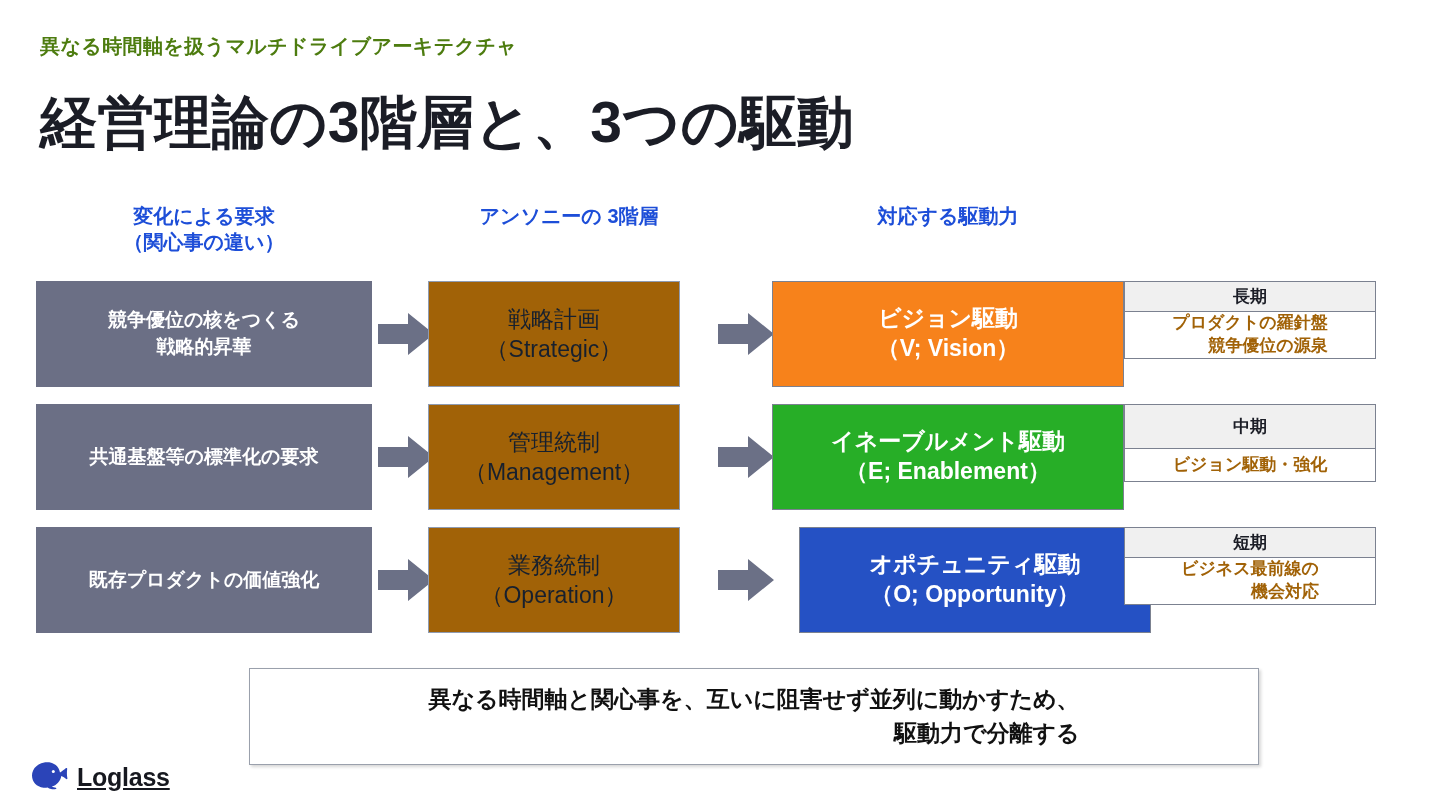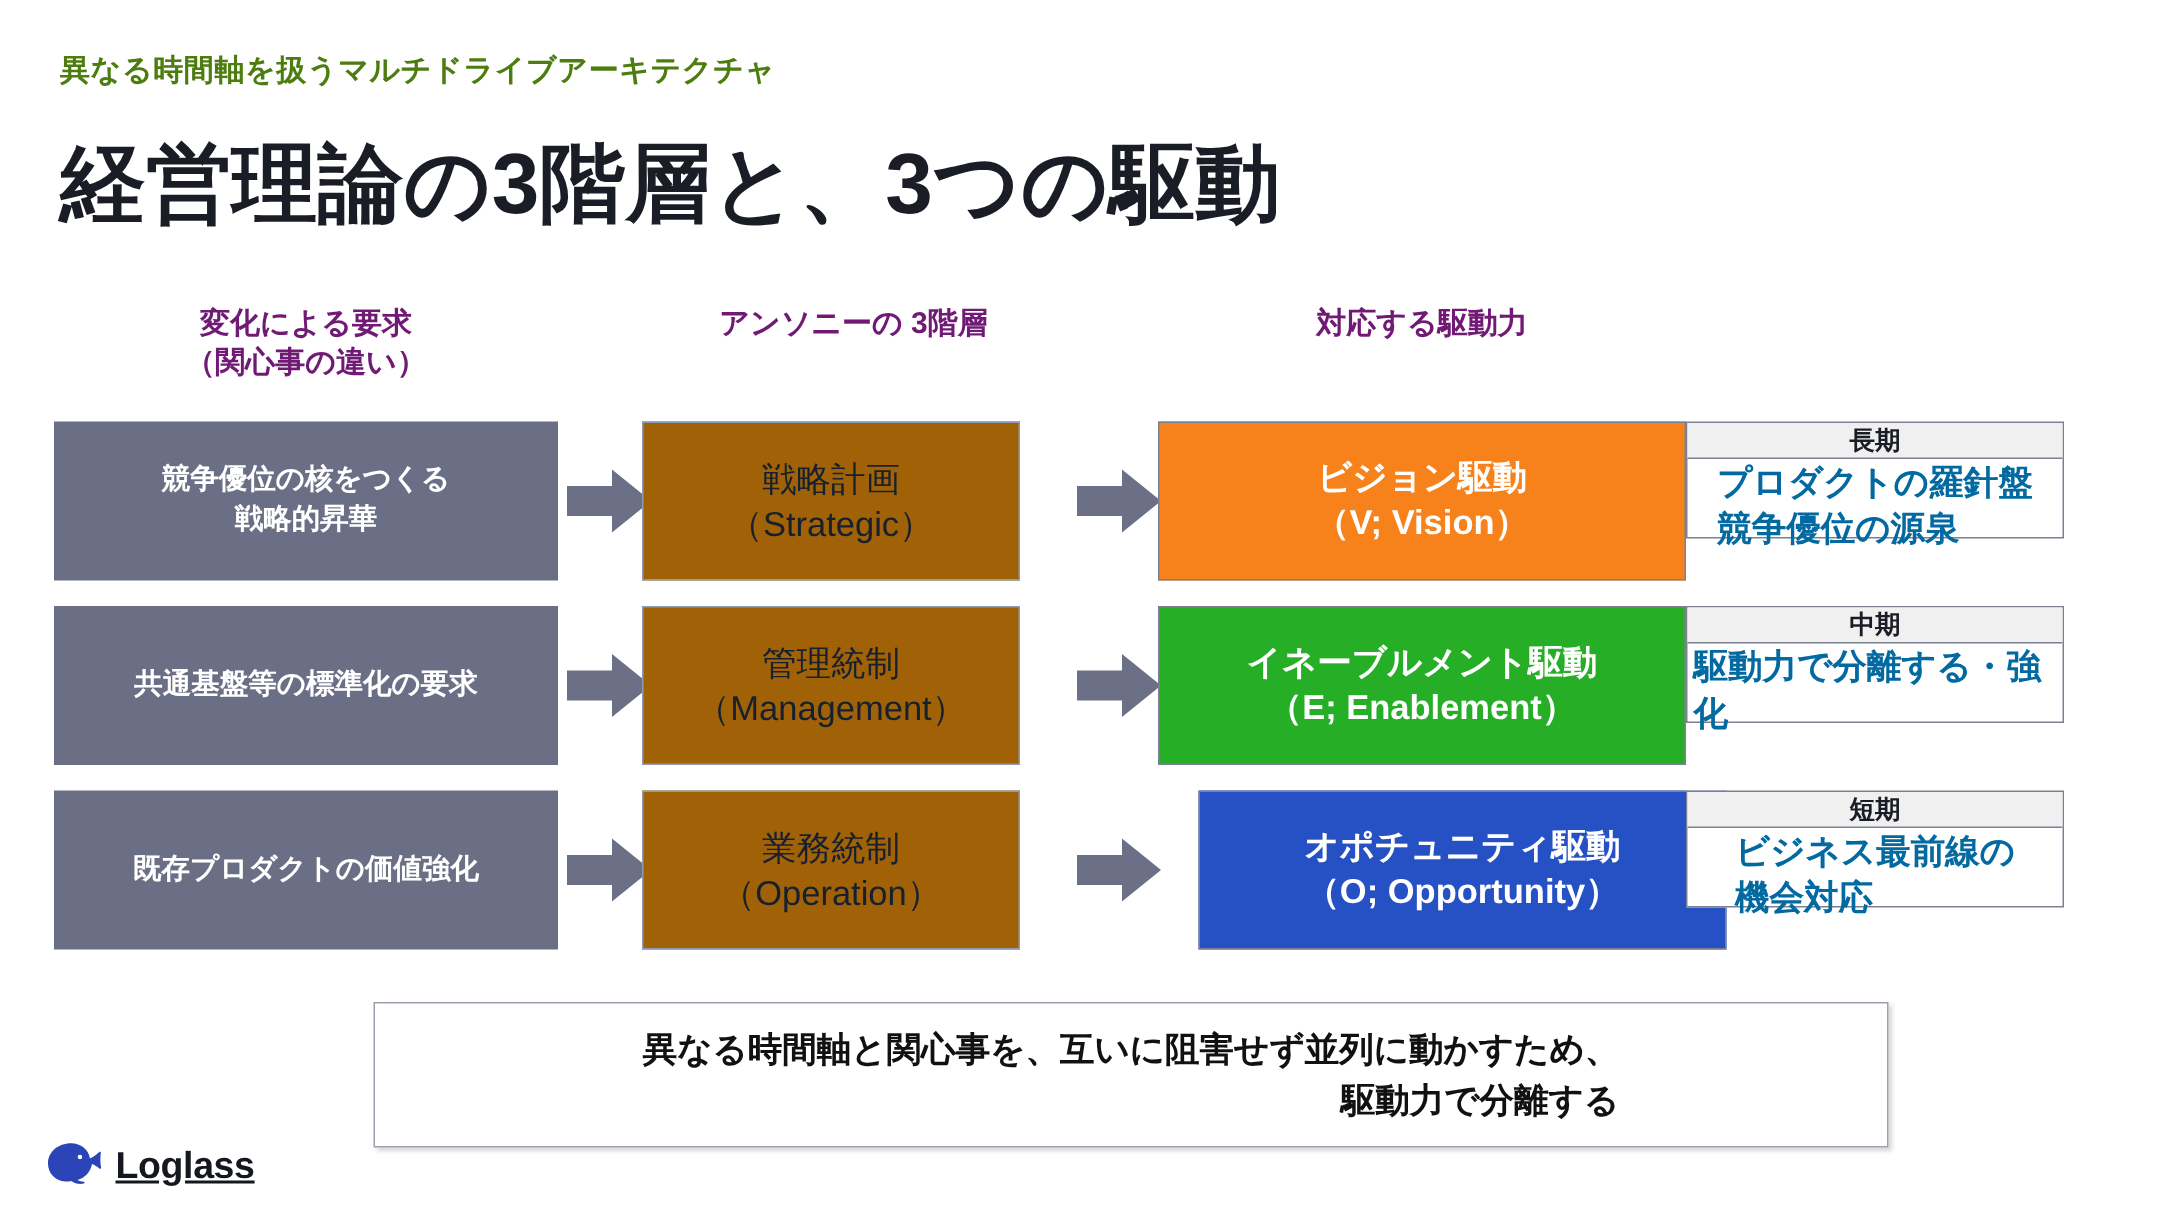--- a/index.html
+++ b/index.html
@@ -41,21 +41,21 @@
     color: #1b1d26;
     letter-spacing: 0.005em;
     white-space: nowrap;
   }
 
   
   .col-head {
     position: absolute;
     font-size: 20px;
     font-weight: 700;
-    color: #701a75;
+    color: #1d4ed8;
     text-align: center;
     line-height: 1.32;
     white-space: pre-line;
   }
   .col-head.c1 { left: 36px;  top: 203px; width: 336px; }
   .col-head.c2 { left: 428px; top: 203px; width: 282px; }
   .col-head.c3 { left: 772px; top: 203px; width: 352px; }
 
   
   .matrix {
@@ -151,24 +151,24 @@
     justify-content: center;
     font-size: 17px;
     font-weight: 700;
     color: #1b1d26;
   }
   .detail-body {
     flex: 1;
     display: flex;
     align-items: center;
     justify-content: center;
-    text-align: left;
-    font-size: 23px;
-    font-weight: 700;
-    color: #0369a1;
+    text-align: right;
+    font-size: 17px;
+    font-weight: 700;
+    color: #a16207;
     line-height: 1.34;
     white-space: pre-line;
     padding: 0 4px;
   }
 
   
   .arrow {
     position: absolute;
     top: 29px;
     width: 56px;
@@ -267,21 +267,21 @@
 （Management）</div>
       <div class="arrow a2">
         <svg viewBox="0 0 56 48" aria-hidden="true">
           <path d="M0 14 L30 14 L30 3 L56 24 L30 45 L30 34 L0 34 Z" fill="#6b7086"></path>
         </svg>
       </div>
       <div class="cell-driver" style="background-color: rgb(39, 174, 39);">イネーブルメント駆動
 （E; Enablement）</div>
       <div class="cell-detail">
         <div class="detail-head">中期</div>
-        <div class="detail-body">駆動力で分離する・強化</div>
+        <div class="detail-body">ビジョン駆動・強化</div>
       </div>
     </div>
 
     <div class="row">
       <div class="cell-demand">既存プロダクトの価値強化</div>
       <div class="arrow a1">
         <svg viewBox="0 0 56 48" aria-hidden="true">
           <path d="M0 14 L30 14 L30 3 L56 24 L30 45 L30 34 L0 34 Z" fill="#6b7086"></path>
         </svg>
       </div>

